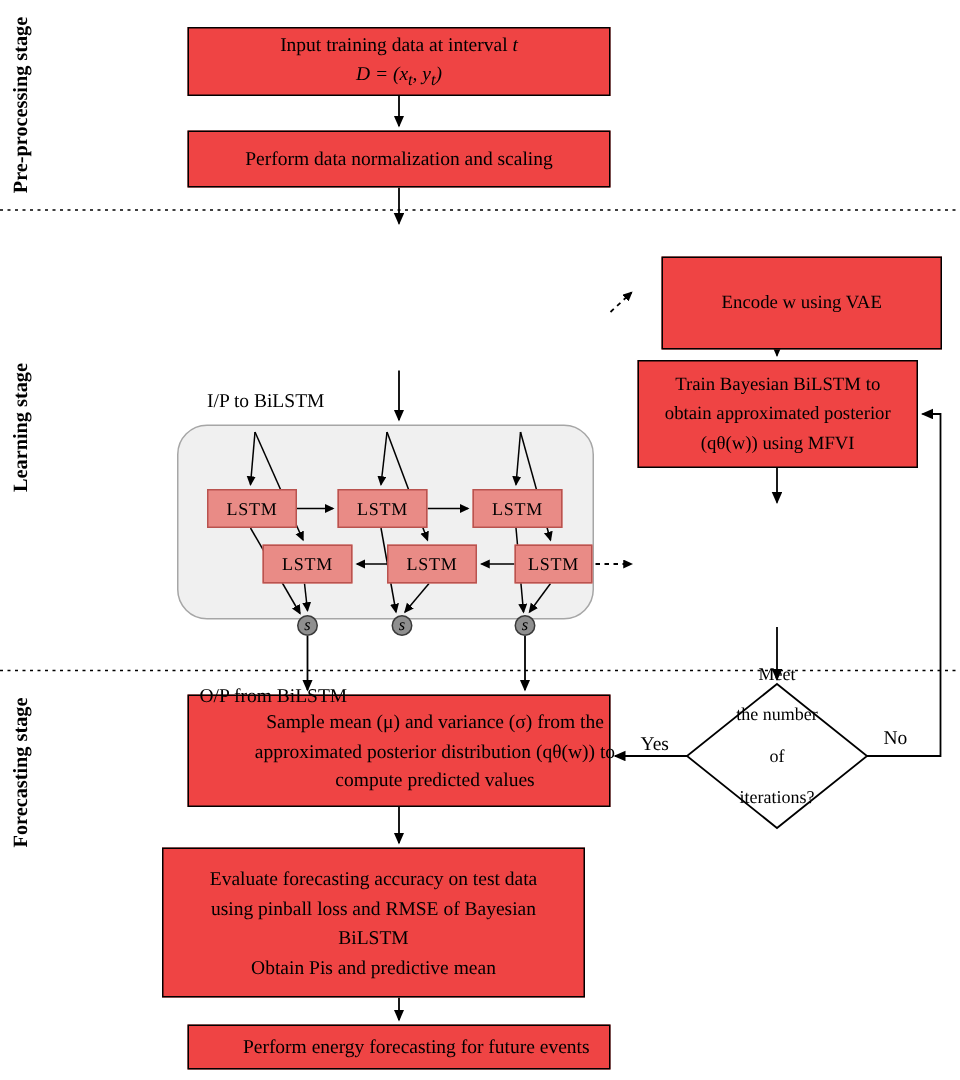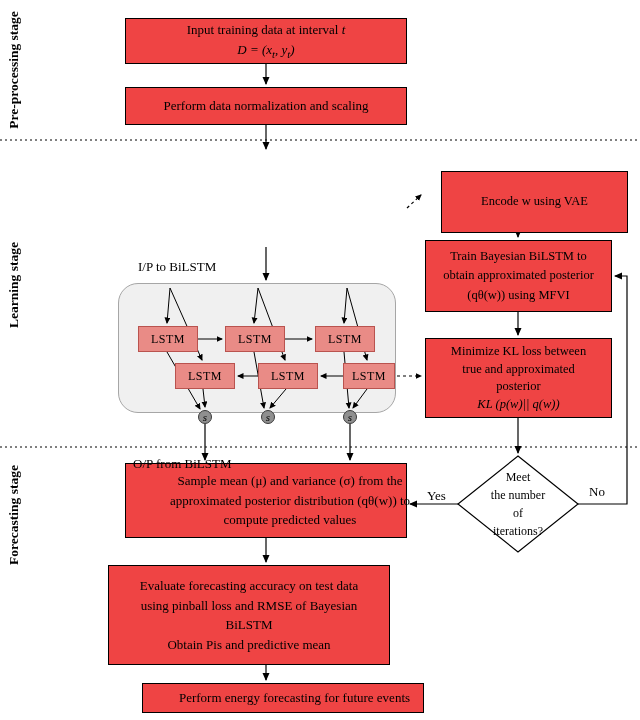--- a/index.html
+++ b/index.html
@@ -32,22 +32,22 @@
     font-size:12px; letter-spacing:0.5px; z-index:3;
   }
   .scircle {
     position:absolute; width:14px; height:14px; border-radius:50%;
     background:var(--state-fill,#8f8f8f); border:1px solid #3a3a3a;
     display:flex; align-items:center; justify-content:center;
     font-style:italic; font-size:11px; z-index:3;
   }
   .diamond-text {
     position:absolute; left:468px; top:470px; width:100px; height:70px;
-    display:flex; flex-direction:column; align-items:center; justify-content:space-between;
-    text-align:center; font-size:12px; line-height:1.3; z-index:4;
+    display:flex; flex-direction:column; align-items:center; justify-content:flex-end;
+    text-align:center; font-size:12px; line-height:1.3; z-index:4;gap:12px;
   }
   svg.layer { position:absolute; left:0; top:0; z-index:2; }
   svg .arr { stroke:#000; stroke-width:1.2; fill:none; }
   svg .arr2 { stroke:#000; stroke-width:1; fill:none; }
   svg .dashed { stroke-dasharray:3 3; }
   svg .dotted-sep { stroke:#000; stroke-width:1; stroke-dasharray:2 3; }
 </style>
 </head>
 <body>
 
@@ -156,26 +156,20 @@
   <div class="box side-box" style="left:425px; top:171px; width:187px; height:62px;margin-left:16px;">
     <div>Encode w using VAE</div>
   </div>
 
   <div class="box side-box" style="left:425px; top:240px; width:187px; height:72px;">
     <div>Train Bayesian BiLSTM to</div>
     <div>obtain approximated posterior</div>
     <div>(qθ(w)) using MFVI</div>
   </div>
 
-  <div class="box side-box" style="left:425px; top:338px; width:187px; height:80px; line-height:1.4;">
-    <div>Minimize KL loss between</div>
-    <div>true and approximated</div>
-    <div>posterior</div>
-    <div class="math">KL (p(w)|| q(w))</div>
-  </div>
 
   <div class="diamond-text">
     <div>Meet</div>
     <div>the number</div>
     <div>of</div>
     <div>iterations?</div>
   </div>
   <div class="small-label" style="left:589px; top:484px;">No</div>
   <div class="small-label" style="left:427px; top:488px;">Yes</div>
 
@@ -185,17 +179,17 @@
     <div>compute predicted values</div>
   </div>
 
   <div class="box" style="left:108px; top:565px; width:282px; height:100px;">
     <div>Evaluate forecasting accuracy on test data</div>
     <div>using pinball loss and RMSE of Bayesian</div>
     <div>BiLSTM</div>
     <div>Obtain Pis and predictive mean</div>
   </div>
 
-  <div class="box" style="left:142px; top:683px; width:282px; height:30px;padding-left:23px;">
+  <div class="box" style="left:125px; top:683px; width:282px; height:30px;padding-left:23px;">
     <div>Perform energy forecasting for future events</div>
   </div>
 
 </div>
 
 </body></html>

